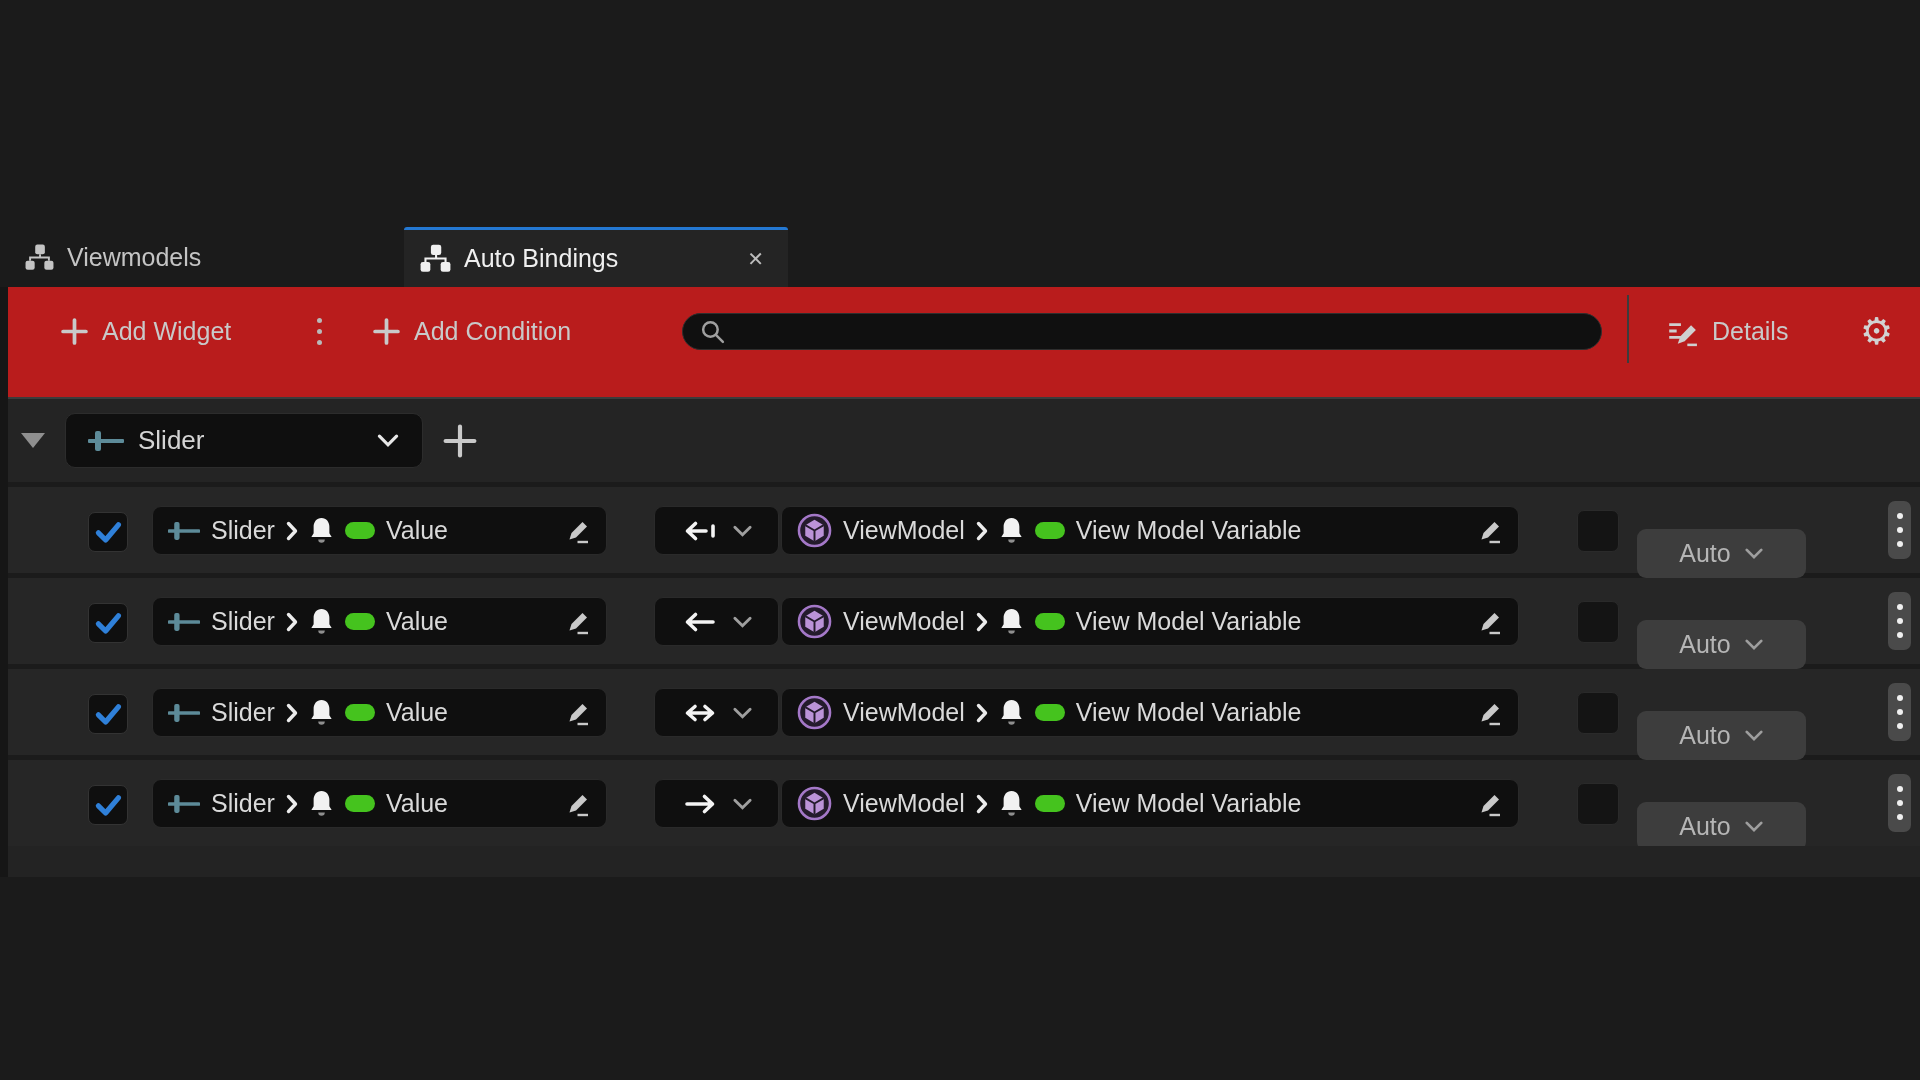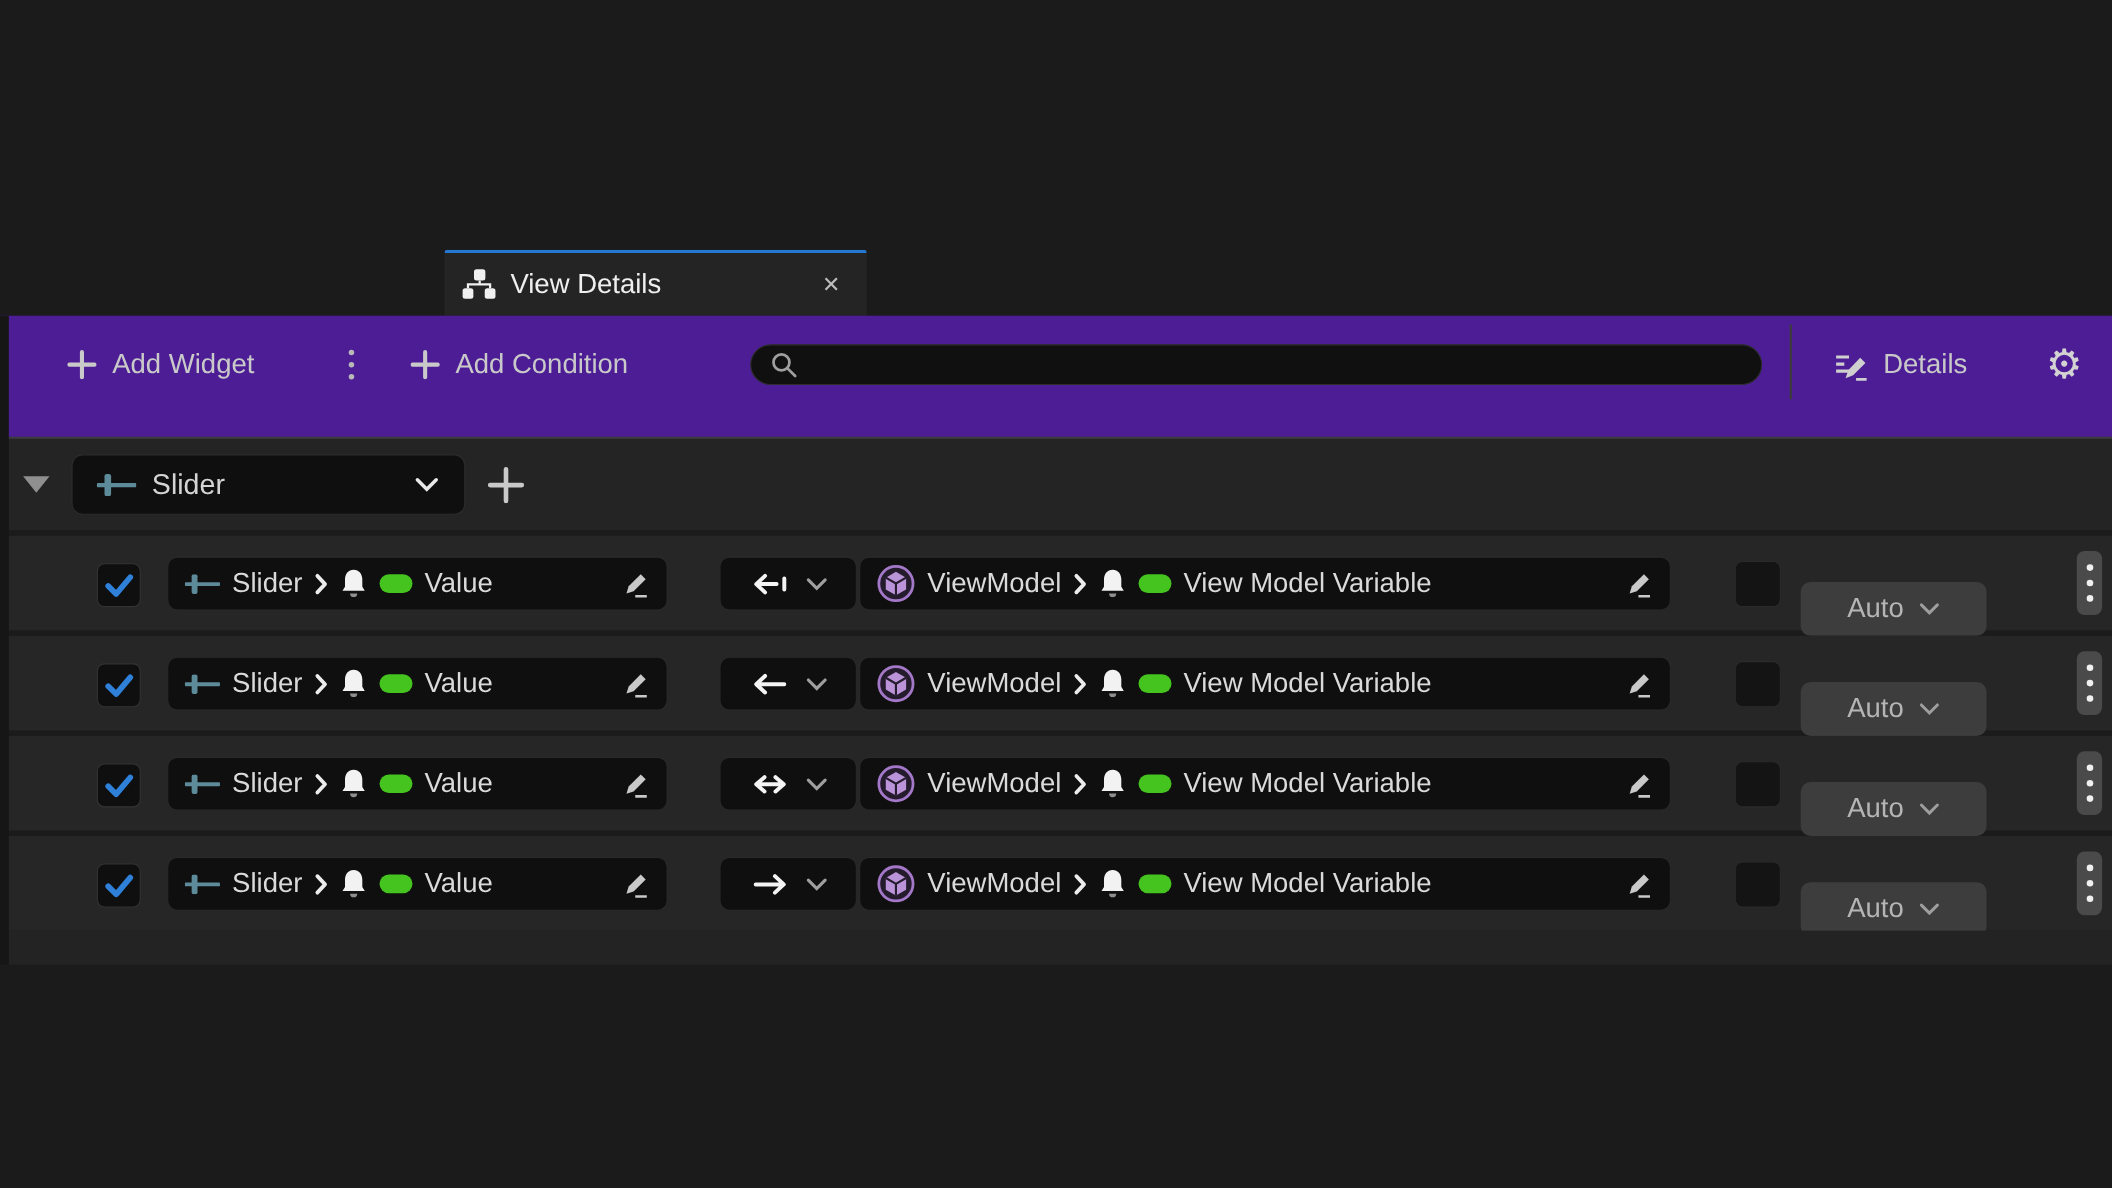--- a/index.html
+++ b/index.html
@@ -10,21 +10,21 @@
   .tabbar { position:absolute; left:0; top:227px; width:1920px; height:60px; }
   .tab-inactive { position:absolute; left:25px; top:0; height:60px; display:flex; align-items:center; gap:13px; cursor:pointer; }
   .tab-inactive .tab-label { color:#c4c4c4; font-size:25px; }
   .tab-active { position:absolute; left:404px; top:0; width:384px; height:60px; background:#242424;
                 border-top:3px solid #2478d2; border-radius:3px 3px 0 0;
                 display:flex; align-items:center; padding-left:16px; gap:13px; }
   .tab-active .tab-label { color:#efefef; font-size:25px; }
   .tab-close { position:absolute; right:24px; top:50%; transform:translateY(-50%); color:#bdbdbd; font-size:20px; cursor:pointer; }
 
   
-  .toolbar { position:absolute; left:0; top:287px; width:1920px; height:112px; background:#4c1d95; border-bottom:2px solid #3c3c3c; }
+  .toolbar { position:absolute; left:0; top:287px; width:1920px; height:112px; background:#b91c1c; border-bottom:2px solid #3c3c3c; }
   .tb-btn { position:absolute; top:0; height:88px; display:flex; align-items:center; gap:14px; cursor:pointer; }
   .tb-label { color:#c9c9c9; font-size:25px; }
   .tb-add-widget { left:61px; }
   .tb-kebab { position:absolute; left:312px; top:24px; height:40px; width:14px; display:flex; flex-direction:column; justify-content:center; align-items:center; gap:6px; cursor:pointer; }
   .tb-kebab i { width:5px; height:5px; border-radius:50%; background:#b9b9b9; }
   .tb-add-condition { left:373px; }
   .searchbox { position:absolute; left:682px; top:26px; width:920px; height:37px; background:#101010;
                border:1px solid #2e2e2e; border-radius:19px; display:flex; align-items:center; padding:0 16px; gap:12px; }
   .searchbox input { flex:1; background:transparent; border:none; outline:none; color:#c9c9c9; font-size:25px; font-family:"Liberation Sans",sans-serif; }
   .searchbox input::placeholder { color:#6f6f6f; }
@@ -75,28 +75,37 @@
 
   .panel-left-edge { position:absolute; left:0; top:287px; width:8px; height:590px; background:#161616; z-index:6; }
   .panel-footer { position:absolute; left:0; top:846px; width:1920px; height:31px; background:#232323; }
 
   svg { flex:0 0 auto; }
 </style>
 </head>
 <body>
 
 <div class="tabbar">
+  <div class="tab-inactive">
+    <svg width="29" height="27" viewBox="0 0 27 25">
+      <rect x="9.5" y="0.5" width="9" height="9" rx="2" fill="#c4c4c4"></rect>
+      <rect x="0.5" y="15.5" width="8.5" height="8.5" rx="2" fill="#c4c4c4"></rect>
+      <rect x="18" y="15.5" width="8.5" height="8.5" rx="2" fill="#c4c4c4"></rect>
+      <path d="M14 9.5 V12.5 M4.75 15.5 V12.5 H22.25 V15.5" stroke="#c4c4c4" stroke-width="1.8" fill="none"></path>
+    </svg>
+    <span class="tab-label">Viewmodels</span>
+  </div>
   <div class="tab-active">
     <svg width="31" height="29" viewBox="0 0 27 25">
       <rect x="9.5" y="0.5" width="9" height="9" rx="2" fill="#f0f0f0"></rect>
       <rect x="0.5" y="15.5" width="8.5" height="8.5" rx="2" fill="#f0f0f0"></rect>
       <rect x="18" y="15.5" width="8.5" height="8.5" rx="2" fill="#f0f0f0"></rect>
       <path d="M14 9.5 V12.5 M4.75 15.5 V12.5 H22.25 V15.5" stroke="#f0f0f0" stroke-width="1.8" fill="none"></path>
     </svg>
-    <span class="tab-label">View Details</span>
+    <span class="tab-label">Auto Bindings</span>
     <span class="tab-close">✕</span>
   </div>
 </div>
 
 <div class="toolbar">
   <div class="tb-btn tb-add-widget">
     <svg width="27" height="27" viewBox="0 0 26 26">
       <path d="M13 2 V24 M2 13 H24" stroke="#c9c9c9" stroke-width="3.6" stroke-linecap="round"></path>
     </svg>
     <span class="tb-label">Add Widget</span>

